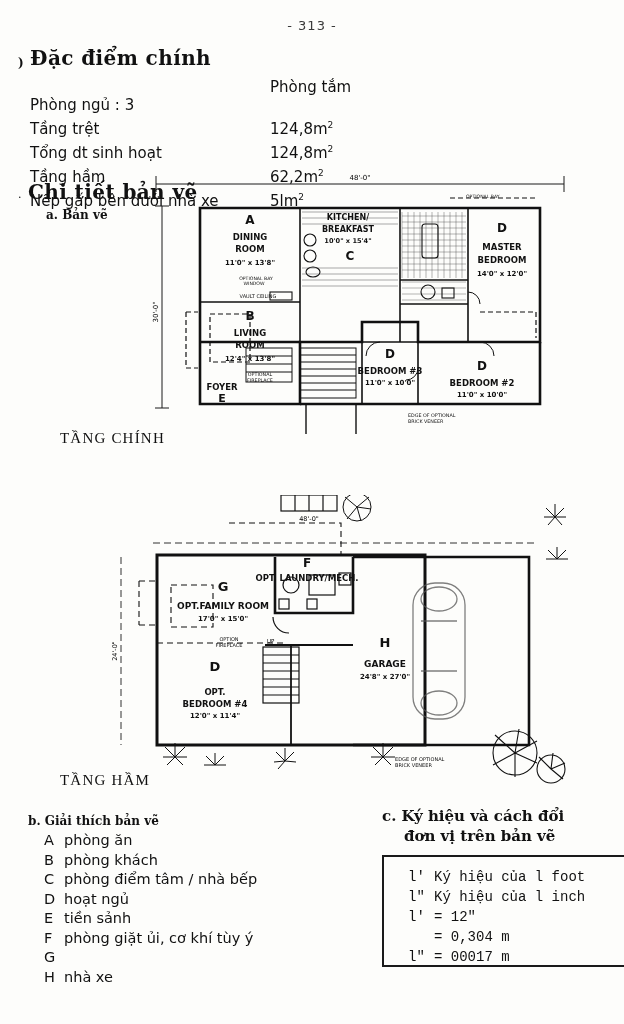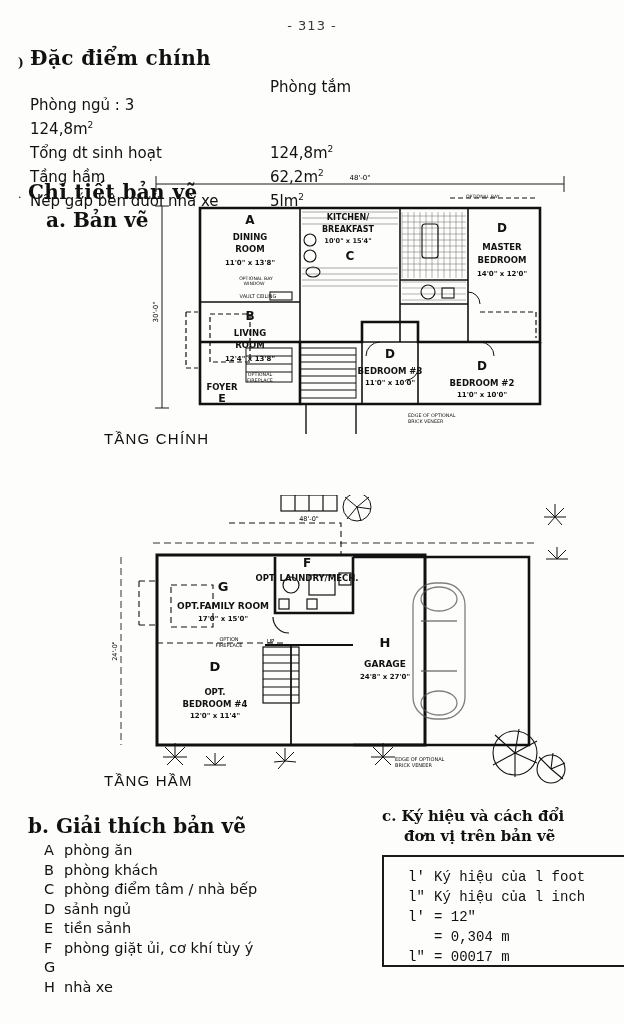--- a/index.html
+++ b/index.html
@@ -21,21 +21,21 @@
   }
 
   
   .h-sec{
     font-family:"DejaVu Serif",serif;
     font-weight:bold;font-size:20px;
     letter-spacing:.4px;
   }
   .h-sub{
     font-family:"DejaVu Serif",serif;
-    font-weight:bold;font-size:20px;
+    font-weight:bold;font-size:12px;
   }
 
   
   #spec-block{position:absolute;left:30px;top:46px;width:560px;}
   #spec-block .bullet{position:absolute;left:-12px;top:10px;font-size:12px;font-weight:bold;}
   .spec-rows{margin-top:6px;}
   .spec-row{
     display:flex;align-items:baseline;
     font-family:"DejaVu Sans",sans-serif;
     font-size:15px;line-height:19px;margin-bottom:1px;
@@ -49,22 +49,22 @@
   }
 
   
   #draw-head{position:absolute;left:28px;top:180px;}
   #draw-head .bullet{position:absolute;left:-10px;top:8px;font-size:11px;}
   #draw-sub{position:absolute;left:46px;top:208px;}
 
   
   .floor-label{
     position:absolute;
-    font-family:Liberation Sans, sans-serif;
-    font-size:15px;letter-spacing:1.2px;margin-left:44px;
+    font-family:Liberation Serif, serif;
+    font-size:15px;letter-spacing:1.2px;
   }
   #label-main{left:60px;top:430px;}
   #label-base{left:60px;top:772px;}
 
   
   .plan{position:absolute;}
   #plan-main{left:150px;top:172px;width:420px;height:260px;}
   #plan-base{left:95px;top:495px;width:480px;height:290px;}
   .plan svg{display:block;}
 
@@ -107,20 +107,21 @@
     <div class="spec-rows">
       <div style="position:relative;height:0;">
         <div class="spec-head">Phòng tắm</div>
       </div>
       <div style="height:20px;"></div>
       <div class="spec-row">
         <span class="spec-label">Phòng ngủ : 3</span>
         <span class="spec-value"></span>
       </div>
       <div class="spec-row">
+        <span class="spec-label">Tầng trệt</span>
         <span class="spec-value"><span>124,8m</span><sup>2</sup></span>
       </div>
       <div class="spec-row">
         <span class="spec-label">Tổng dt sinh hoạt</span>
         <span class="spec-value"><span>124,8m</span><sup>2</sup></span>
       </div>
       <div class="spec-row">
         <span class="spec-label">Tầng hầm</span>
         <span class="spec-value"><span>62,2m</span><sup>2</sup></span>
       </div>
@@ -439,21 +440,21 @@
       <div class="legend-row">
         <span class="legend-key">B</span>
         <span class="legend-txt">phòng khách</span>
       </div>
       <div class="legend-row">
         <span class="legend-key">C</span>
         <span class="legend-txt">phòng điểm tâm / nhà bếp</span>
       </div>
       <div class="legend-row">
         <span class="legend-key">D</span>
-        <span class="legend-txt">sảnh ngủ</span>
+        <span class="legend-txt">hoạt ngủ</span>
       </div>
       <div class="legend-row">
         <span class="legend-key">E</span>
         <span class="legend-txt">tiền sảnh</span>
       </div>
       <div class="legend-row">
         <span class="legend-key">F</span>
         <span class="legend-txt">phòng giặt ủi,  cơ khí tùy ý</span>
       </div>
       <div class="legend-row">

